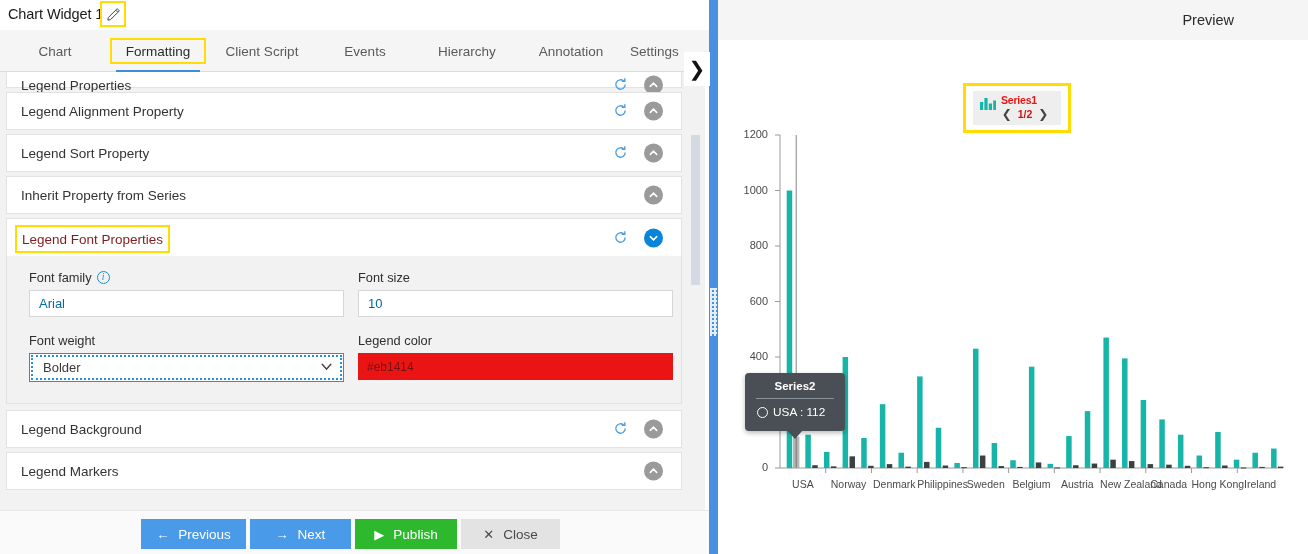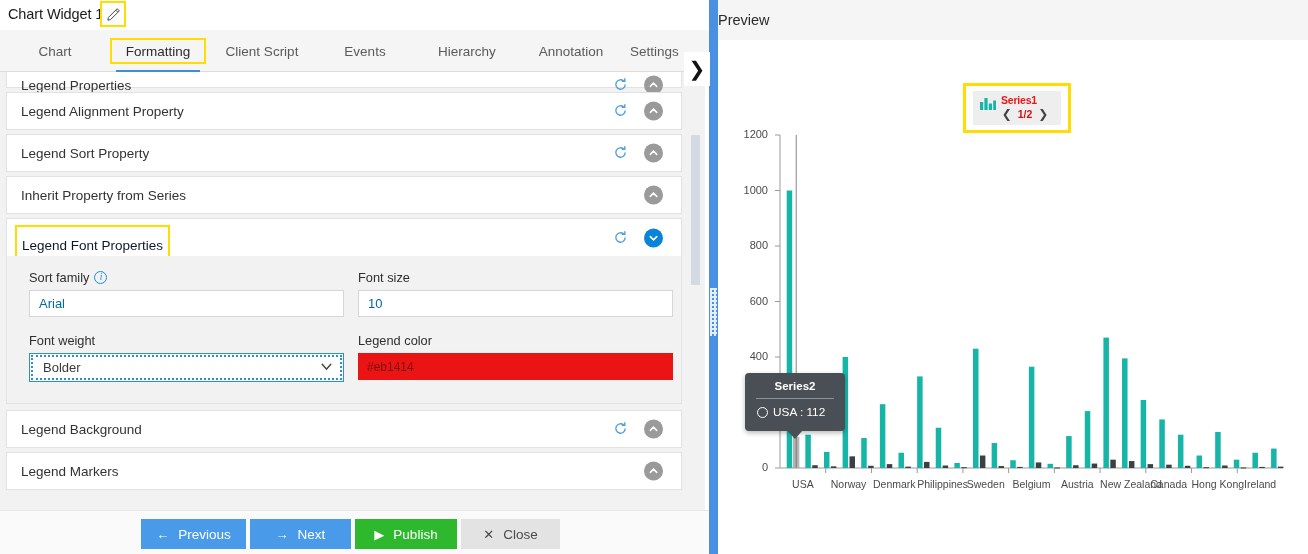--- a/index.html
+++ b/index.html
@@ -101,23 +101,23 @@
   .acc-label {
     position: absolute; left: 14px; top: 50%;
     transform: translateY(-50%);
     font-size: 13.5px; color: #333;
     white-space: nowrap;
   }
   .acc-label-hl {
     position: absolute; left: 8px; top: 6px;
     height: 26px;
     border: 2.5px solid #ffdd00;
-    padding: 18px 5px;
+    padding: 12px 5px;
     display: flex; align-items: center;
-    font-size: 13.5px; color: #0f172a;
+    font-size: 13.5px; color: #7f1d1d;
     background: transparent;
   }
   .acc-refresh {
     position: absolute; right: 52px; top: 50%;
     transform: translateY(-50%);
     width: 16px; height: 16px;
   }
   .acc-chev {
     position: absolute; right: 18px; top: 50%;
     transform: translateY(-50%);
@@ -237,21 +237,21 @@
     width: 590px; height: 554px;
     background: #ffffff;
   }
   #preview-header {
     position: absolute; left: 0; top: 0;
     width: 590px; height: 40px;
     background: #f5f5f5;
   }
   #preview-title {
     position: absolute; left: 0; top: 12px; width: 516px;
-    text-align: left;
+    text-align: right;
     font-size: 14.5px; color: #2b2b2b;
   }
   #chart-area {
     position: absolute; left: 0; top: 40px;
     width: 590px; height: 514px;
     background: #ffffff;
   }
 
   
   #legend-hl {
@@ -449,21 +449,21 @@
           <svg width="11" height="11" viewBox="0 0 12 12">
             <path d="M2.5 4.5 L6 8 L9.5 4.5" fill="none" stroke="#ffffff" stroke-width="1.7" stroke-linecap="round"></path>
           </svg>
         </div>
       </div>
 
       <div id="acc-body">
 
         <div class="fld" style="left:22px; top:14px;">
           <div class="fld-label">
-            <span>Sort family</span>
+            <span>Font family</span>
             <span class="info-icon">i</span>
           </div>
           <div class="txtinput">Arial</div>
         </div>
 
         <div class="fld" style="left:351px; top:14px;">
           <div class="fld-label">Font size</div>
           <div class="txtinput">10</div>
         </div>
 

